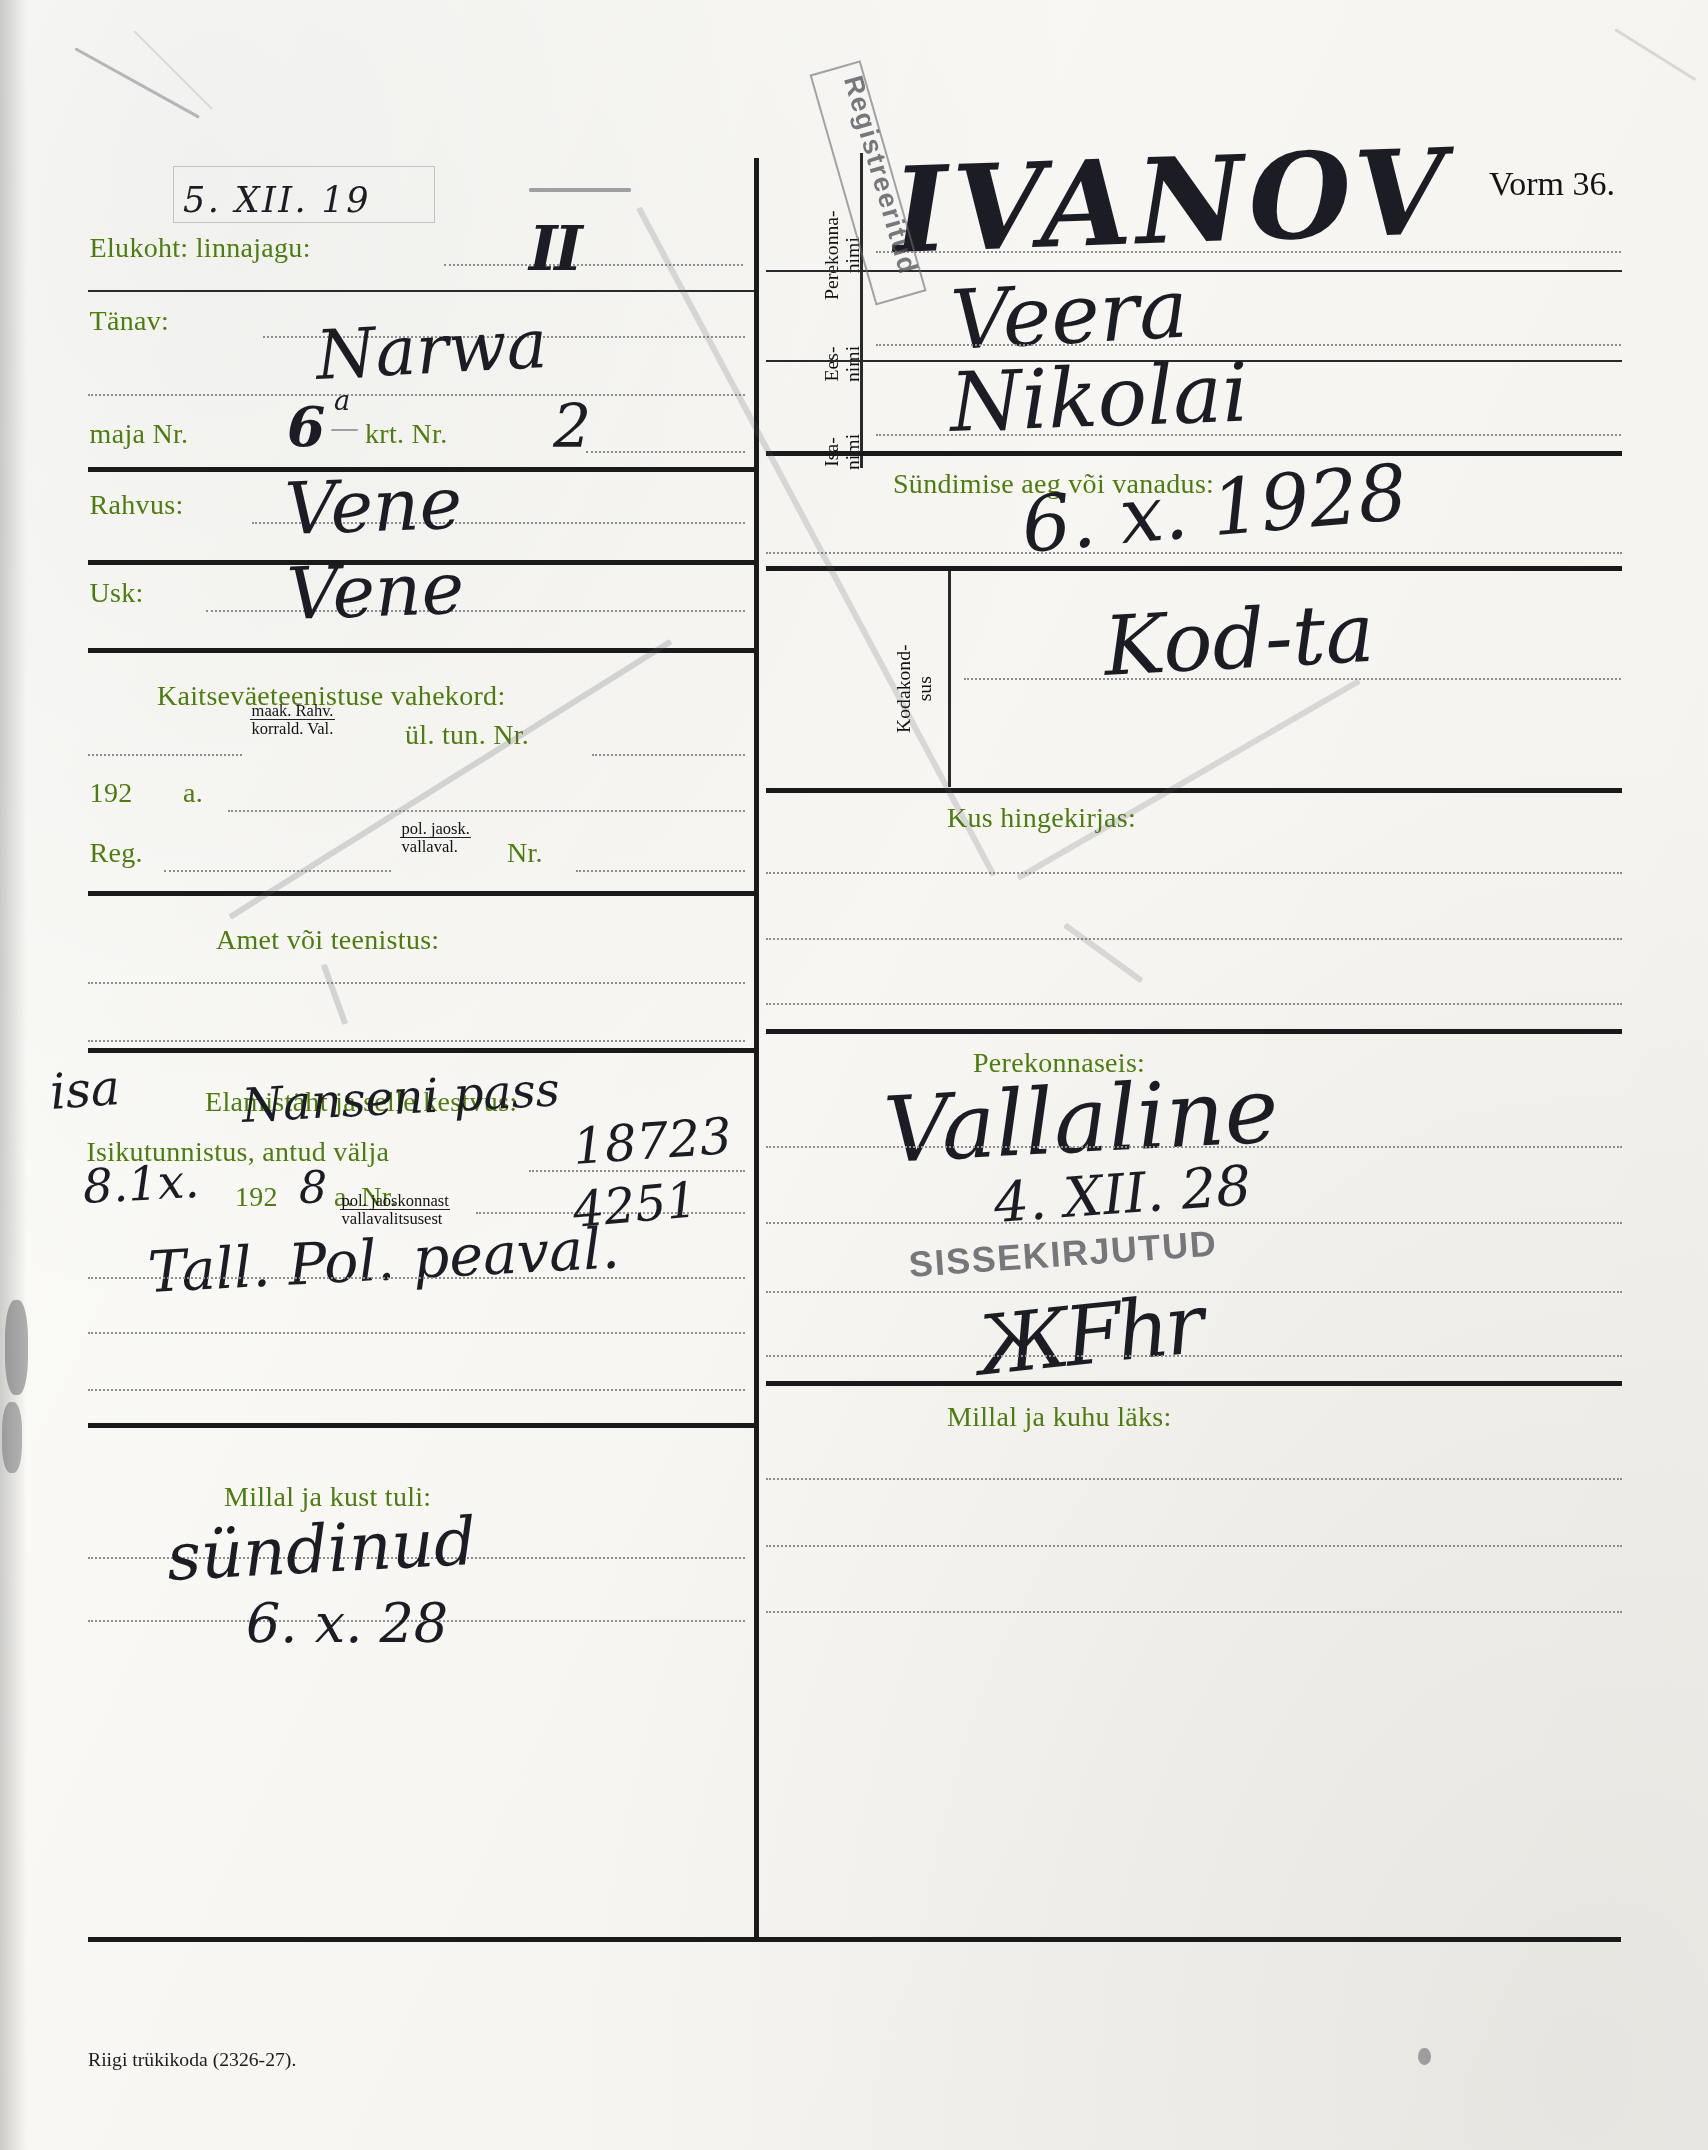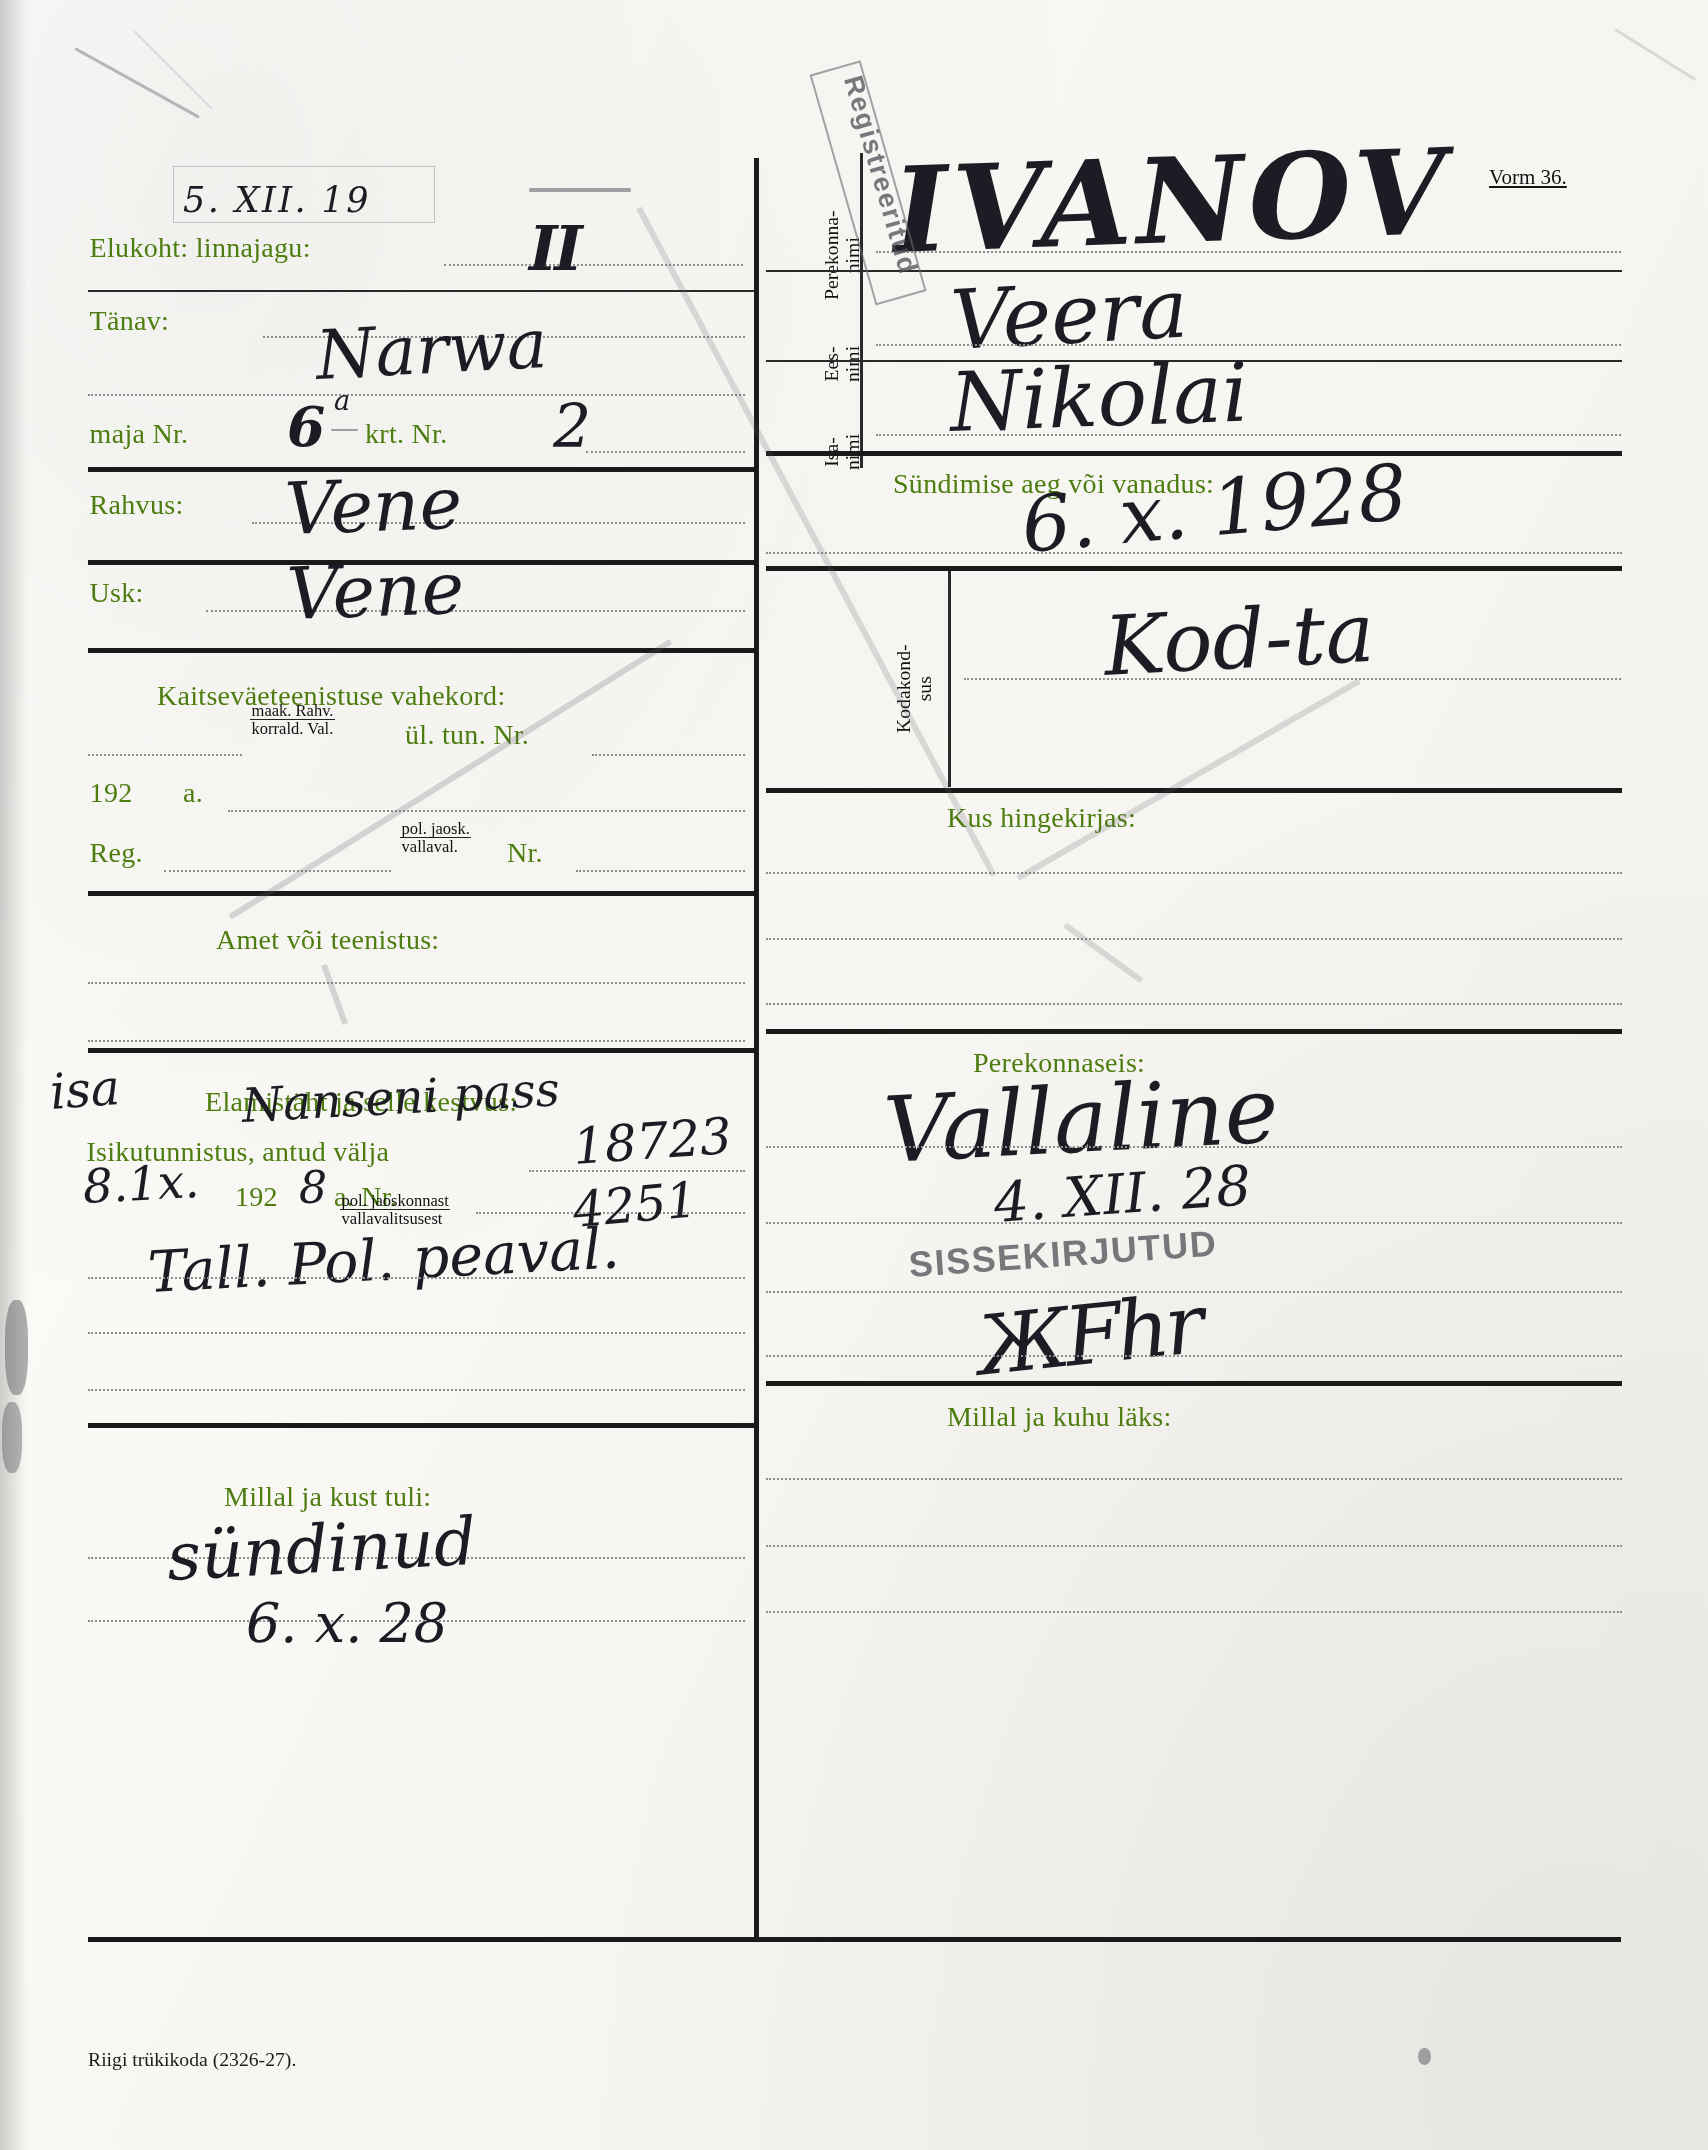--- a/index.html
+++ b/index.html
@@ -124,23 +124,22 @@
     transform-origin: left center;
   }
 
   .footer {
     position: absolute;
     font-size: 19.7px;
     color: #1c1c1c;
   }
   .formno {
     position: absolute;
-    font-size: 21px;
+    font-size: 34px;
     color: #141414;
-    text-decoration: underline;
   }
 
   
   .stroke {
     position: absolute;
     background: rgba(90,90,98,.55);
     transform-origin: left center;
     border-radius: 1.6px;
   }
   .corner-fold {

